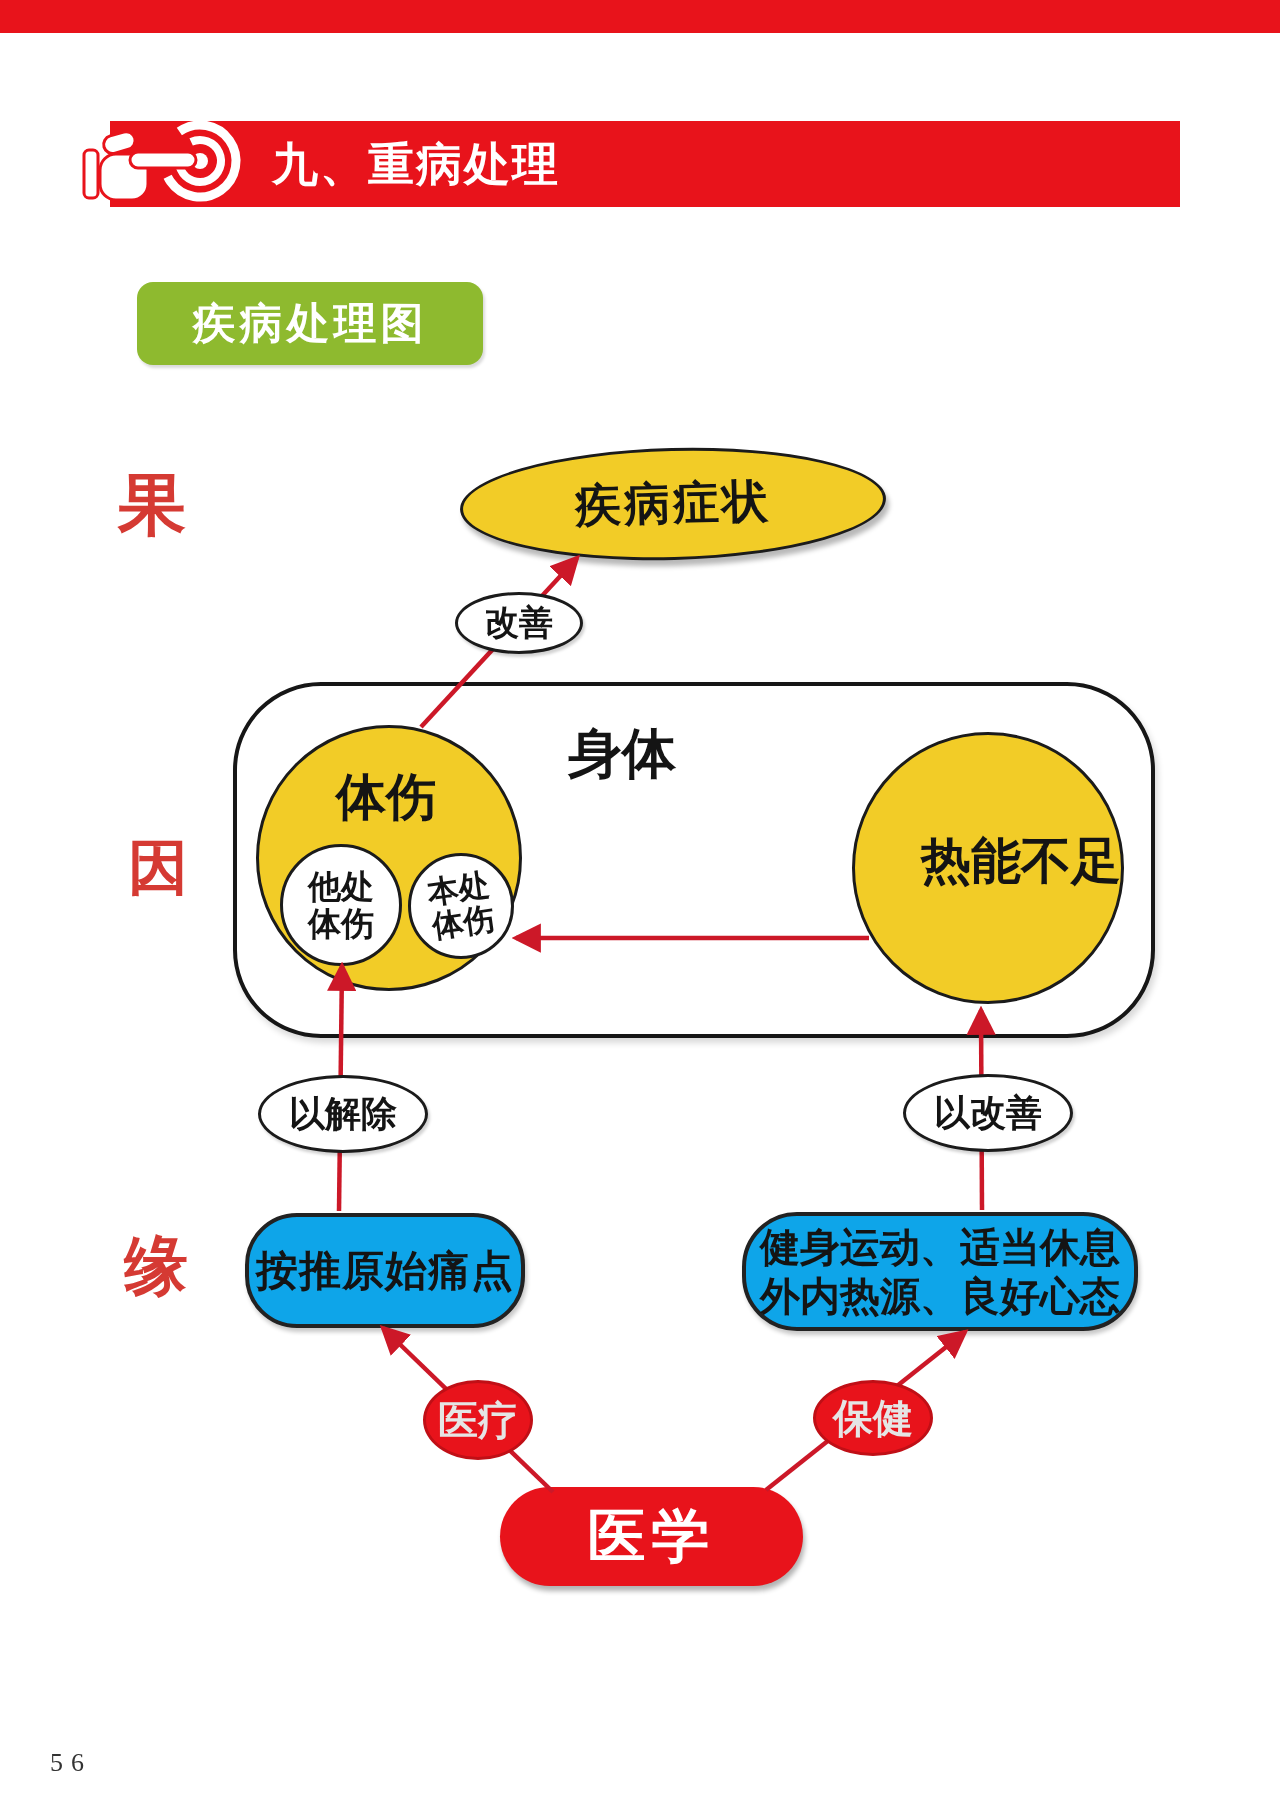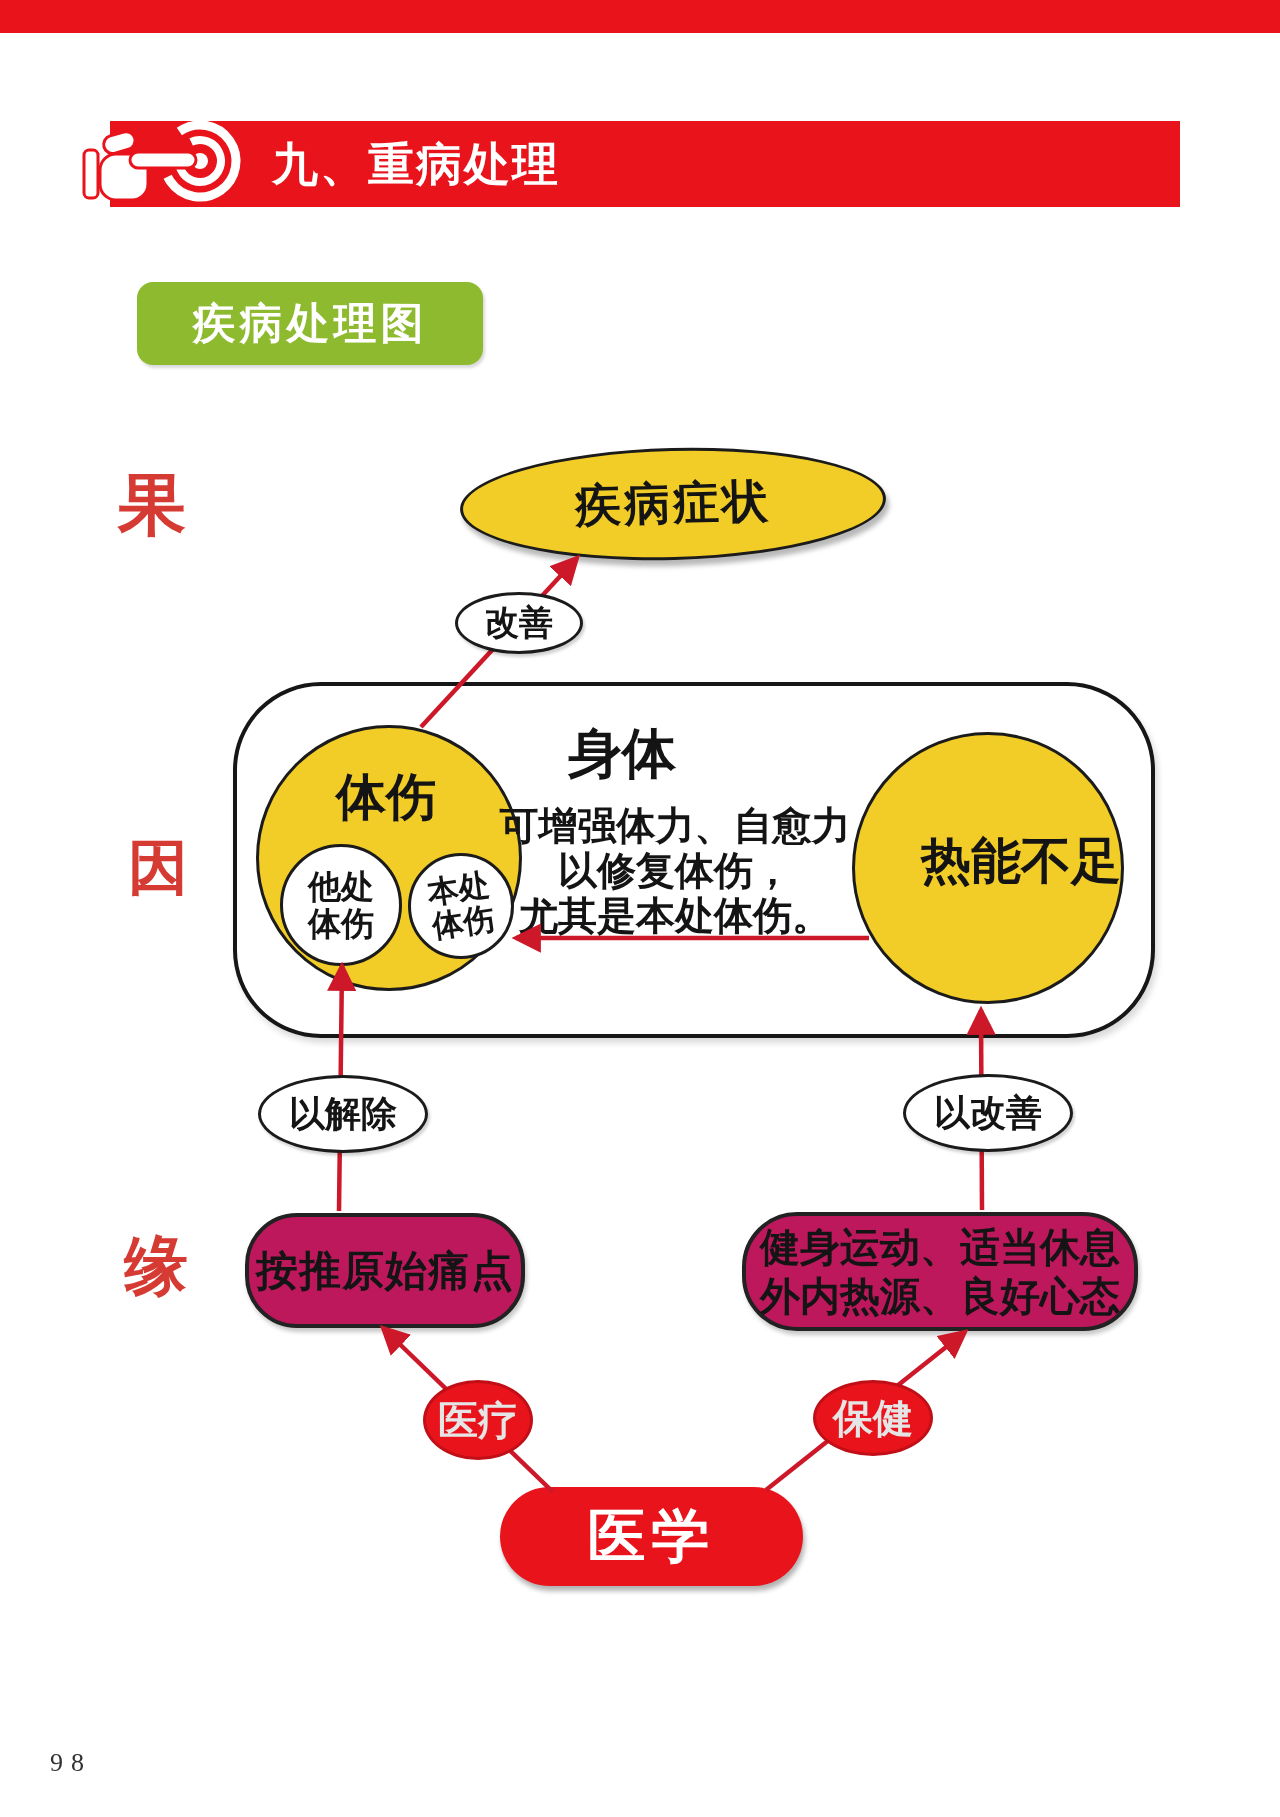--- a/index.html
+++ b/index.html
@@ -57,21 +57,21 @@
   .local-circle{left:408px;top:853px;width:100px;height:100px;font-size:31px;line-height:34px;}
   .local-tilt{transform:rotate(-8deg);}
   .note-block{left:480px;top:803px;width:390px;text-align:center;
     font-size:39px;line-height:45px;font-weight:600;z-index:3;}
   .heat-circle{left:852px;top:732px;width:272px;height:272px;z-index:2;
     font-size:50px;font-weight:600;padding-bottom:14px;box-sizing:border-box;justify-content:flex-end;}
   .relieve{left:258px;top:1075px;width:164px;height:72px;}
   .improve2{left:903px;top:1074px;width:164px;height:72px;}
   .improve{left:455px;top:592px;width:122px;height:56px;font-size:34px;}
   .action-box{
-    background:#be185d;border:4px solid #222222;z-index:2;
+    background:#0ea5e9;border:4px solid #222222;z-index:2;
     display:flex;flex-direction:column;align-items:center;justify-content:center;
     font-weight:600;text-align:center;box-shadow:2px 4px 4px rgba(0,0,0,0.22);
   }
   .press-box{left:245px;top:1213px;width:272px;height:107px;border-radius:52px;
     font-size:42px;letter-spacing:1px;}
   .health-box{left:742px;top:1212px;width:388px;height:111px;border-radius:55px;
     font-size:40px;line-height:49px;}
   .red-ellipse{
     background:#e8131b;border:3px solid #c00f16;border-radius:50%;z-index:6;
     display:flex;align-items:center;justify-content:center;
@@ -138,25 +138,20 @@
     <div>他处</div>
     <div>体伤</div>
   </div>
   <div class="abs sub-circle local-circle">
     <div class="local-tilt">
       <div>本处</div>
       <div>体伤</div>
     </div>
   </div>
 
-  <div class="abs note-block">
-    <div>可增强体力、自愈力</div>
-    <div>以修复体伤，</div>
-    <div>尤其是本处体伤。</div>
-  </div>
 
   <div class="abs ellipse heat-circle">
     <span>热能不足</span>
   </div>
 
   <div class="abs action-box press-box">
     <div>按推原始痛点</div>
   </div>
   <div class="abs action-box health-box">
     <div>健身运动、适当休息</div>
@@ -192,15 +187,15 @@
   <div class="abs ellipse white-label improve">
     <span>改善</span>
   </div>
   <div class="abs ellipse white-label relieve">
     <span>以解除</span>
   </div>
   <div class="abs ellipse white-label improve2">
     <span>以改善</span>
   </div>
 
-  <div class="abs page-number">98</div>
+  <div class="abs page-number">56</div>
 
 </div>
 
 </body></html>

